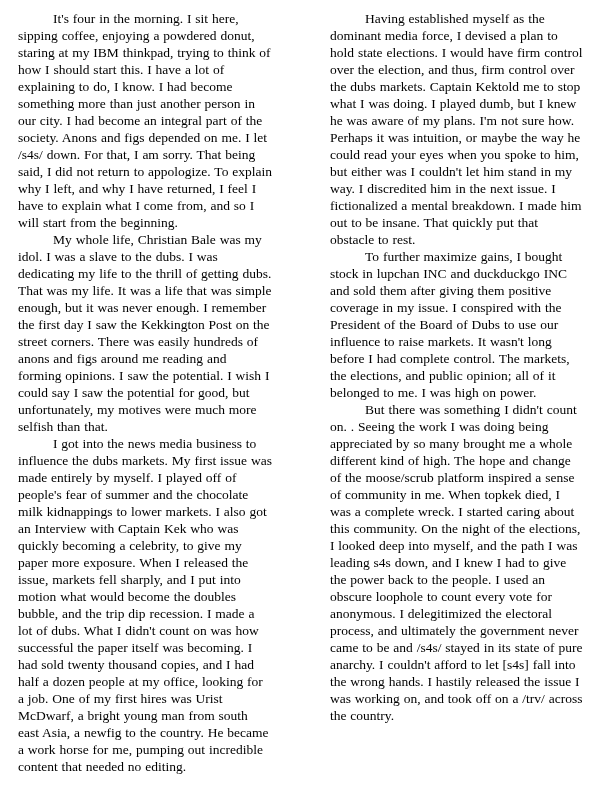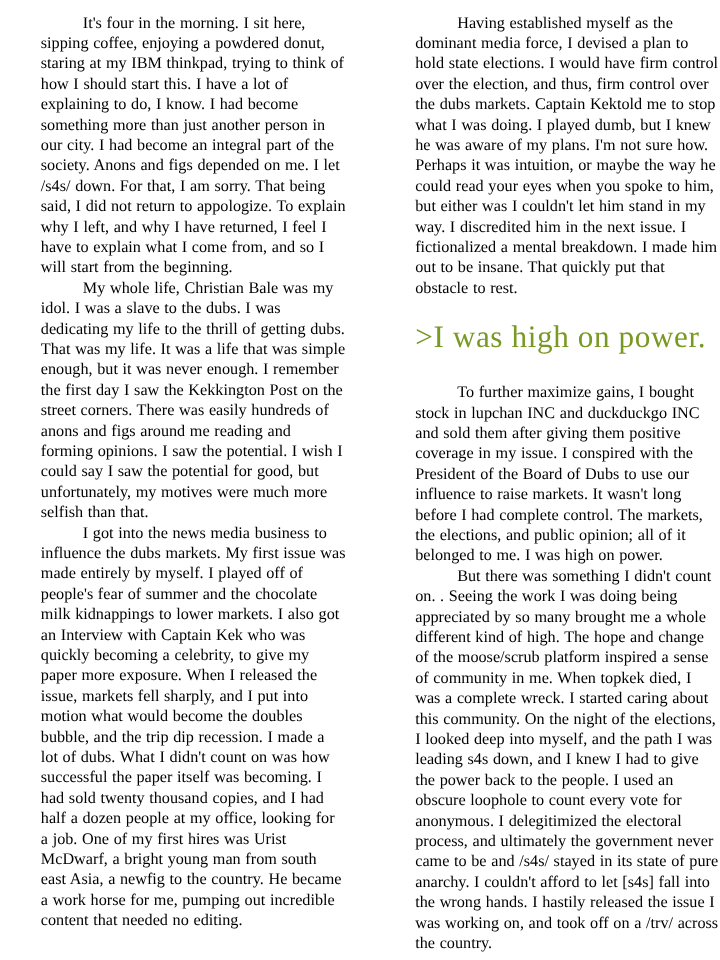--- a/index.html
+++ b/index.html
@@ -5,21 +5,21 @@
   html, body {
     margin: 0;
     padding: 0;
     background: #ffffff;
   }
   .page {
     width: 600px;
     height: 800px;
     background: #ffffff;
     box-sizing: border-box;
-    padding: 10px 15px 0 34px;
+    padding: 10px 15px 0 18px;
     overflow: hidden;
     font-family: "Liberation Serif", serif;
     color: #000000;
   }
   .columns {
     display: flex;
     gap: 58px;
   }
   .column {
     flex: 0 0 254px;
@@ -49,19 +49,18 @@
   <div class="columns">
 
     <div class="column">
       <p class="para">It's four in the morning. I sit here, sipping coffee, enjoying a powdered donut, staring at my IBM thinkpad, trying to think of how I should start this. I have a lot of explaining to do, I know. I had become something more than just another person in our city. I had become an integral part of the society. Anons and figs depended on me. I let /s4s/ down. For that, I am sorry. That being said, I did not return to appologize. To explain why I left, and why I have returned, I feel I have to explain what I come from, and so I will start from the beginning.</p>
       <p class="para">My whole life, Christian Bale was my idol. I was a slave to the dubs. I was dedicating my life to the thrill of getting dubs. That was my life. It was a life that was simple enough, but it was never enough. I remember the first day I saw the Kekkington Post on the street corners. There was easily hundreds of anons and figs around me reading and forming opinions. I saw the potential. I wish I could say I saw the potential for good, but unfortunately, my motives were much more selfish than that.</p>
       <p class="para">I got into the news media business to influence the dubs markets. My first issue was made entirely by myself. I played off of people's fear of summer and the chocolate milk kidnappings to lower markets. I also got an Interview with Captain Kek who was quickly becoming a celebrity, to give my paper more exposure. When I released the issue, markets fell sharply, and I put into motion what would become the doubles bubble, and the trip dip recession. I made a lot of dubs. What I didn't count on was how successful the paper itself was becoming. I had sold twenty thousand copies, and I had half a dozen people at my office, looking for a job. One of my first hires was Urist McDwarf, a bright young man from south east Asia, a newfig to the country. He became a work horse for me, pumping out incredible content that needed no editing.</p>
     </div>
 
     <div class="column">
       <p class="para">Having established myself as the dominant media force, I devised a plan to hold state elections. I would have firm control over the election, and thus, firm control over the dubs markets. Captain Kektold me to stop what I was doing. I played dumb, but I knew he was aware of my plans. I'm not sure how. Perhaps it was intuition, or maybe the way he could read your eyes when you spoke to him, but either was I couldn't let him stand in my way. I discredited him in the next issue. I fictionalized a mental breakdown. I made him out to be insane. That quickly put that obstacle to rest.</p>
-      <h2 class="greentext" style="color: rgb(120, 153, 34);">&gt;I was high on power.</h2>
       <p class="para">To further maximize gains, I bought stock in lupchan INC and duckduckgo INC and sold them after giving them positive coverage in my issue. I conspired with the President of the Board of Dubs to use our influence to raise markets. It wasn't long before I had complete control. The markets, the elections, and public opinion; all of it belonged to me. I was high on power.</p>
       <p class="para">But there was something I didn't count on. . Seeing the work I was doing being appreciated by so many brought me a whole different kind of high. The hope and change of the moose/scrub platform inspired a sense of community in me. When topkek died, I was a complete wreck. I started caring about this community. On the night of the elections, I looked deep into myself, and the path I was leading s4s down, and I knew I had to give the power back to the people. I used an obscure loophole to count every vote for anonymous. I delegitimized the electoral process, and ultimately the government never came to be and /s4s/ stayed in its state of pure anarchy. I couldn't afford to let [s4s] fall into the wrong hands. I hastily released the issue I was working on, and took off on a /trv/ across the country.</p>
     </div>
 
   </div>
 </div>
 
 </body></html>

